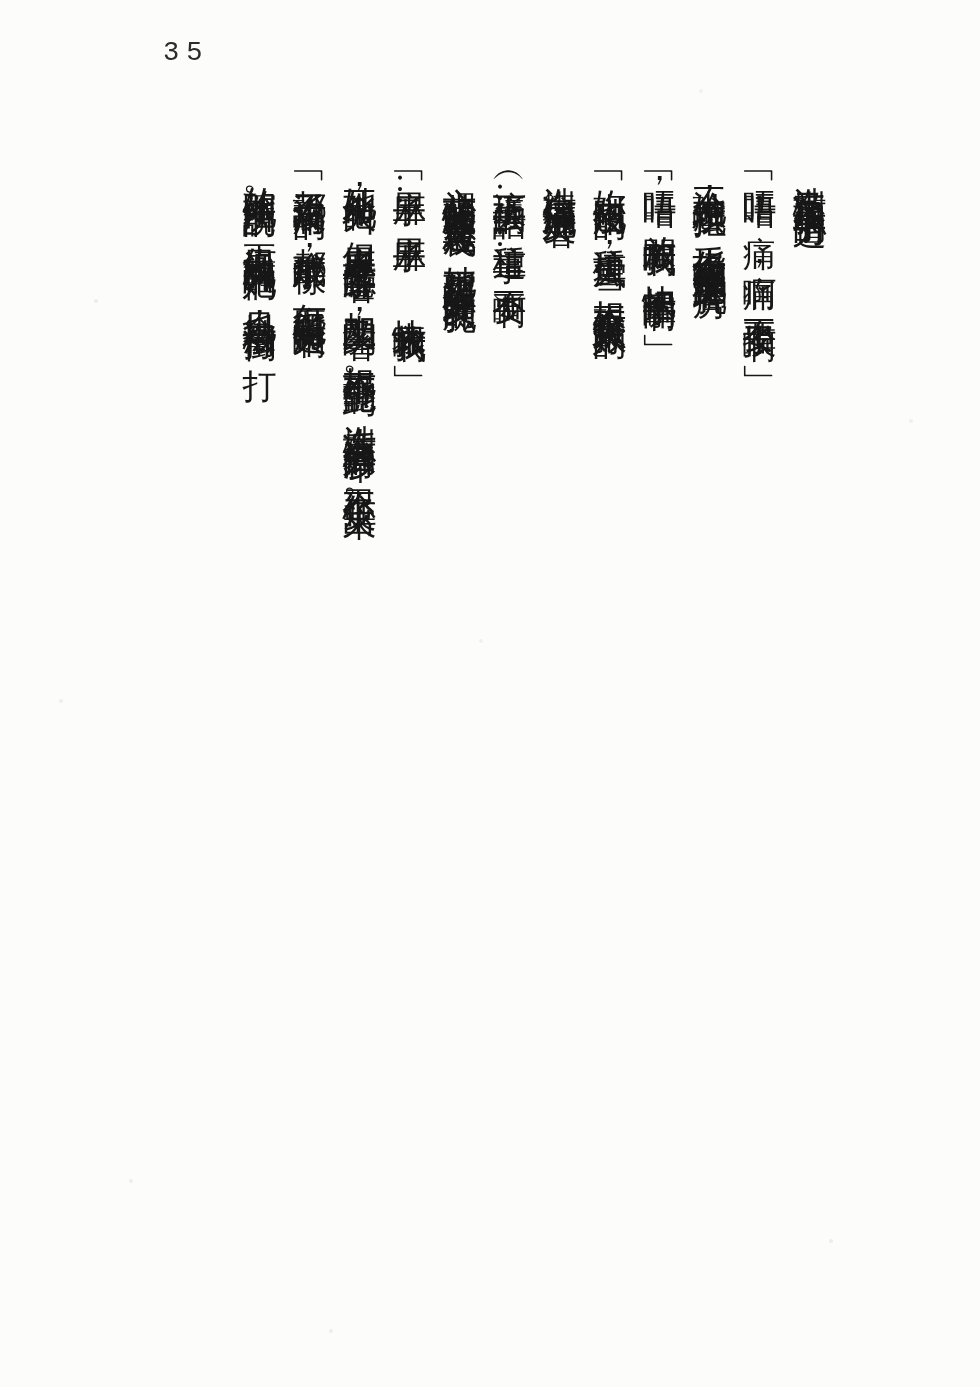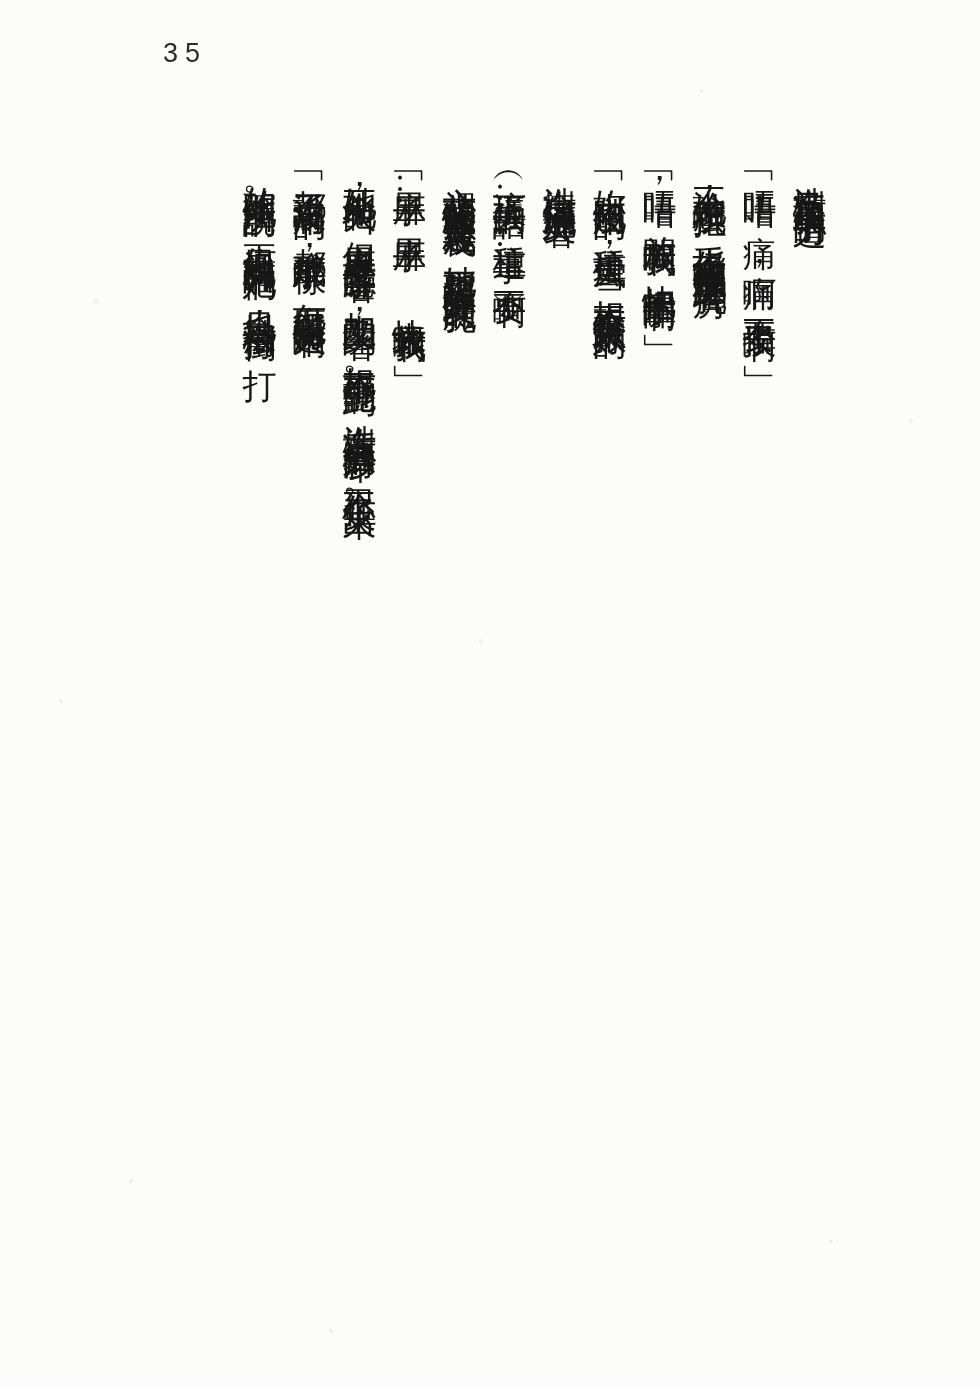--- a/index.html
+++ b/index.html
@@ -15,21 +15,21 @@
     font-family: "Liberation Serif", serif;
   }
   .page {
     position: absolute;
     inset: 0;
   }
   .page-number {
     position: absolute;
     top: 38px;
     left: 163px;
-    font-family: Liberation Sans, sans-serif;
+    font-family: Liberation Mono, monospace;
     font-size: 27px;
     font-weight: 400;
     letter-spacing: 7px;
     color: #2c2c2c;
   }
   .text-block {
     position: absolute;
     top: 126px;
     right: 146px;
     height: 1090px;

